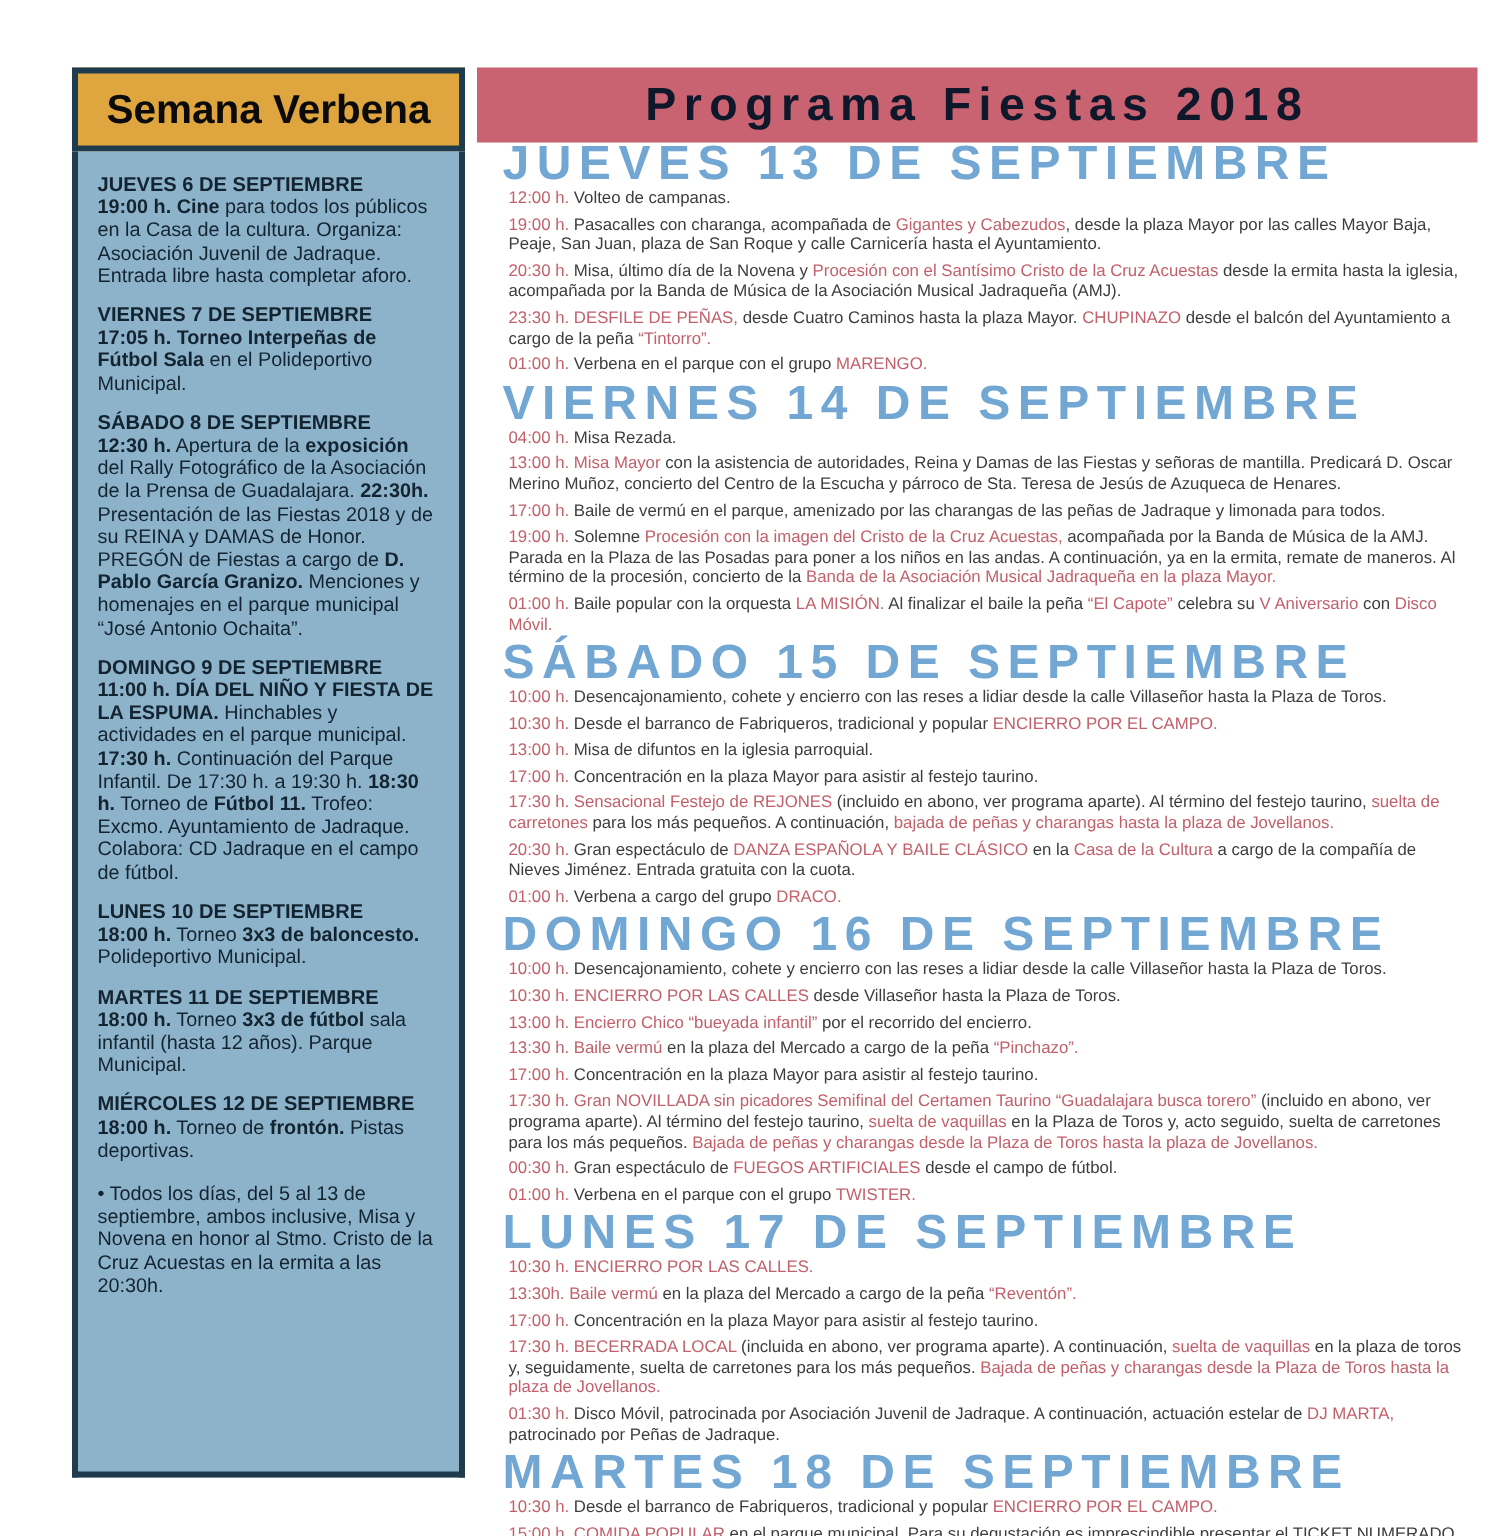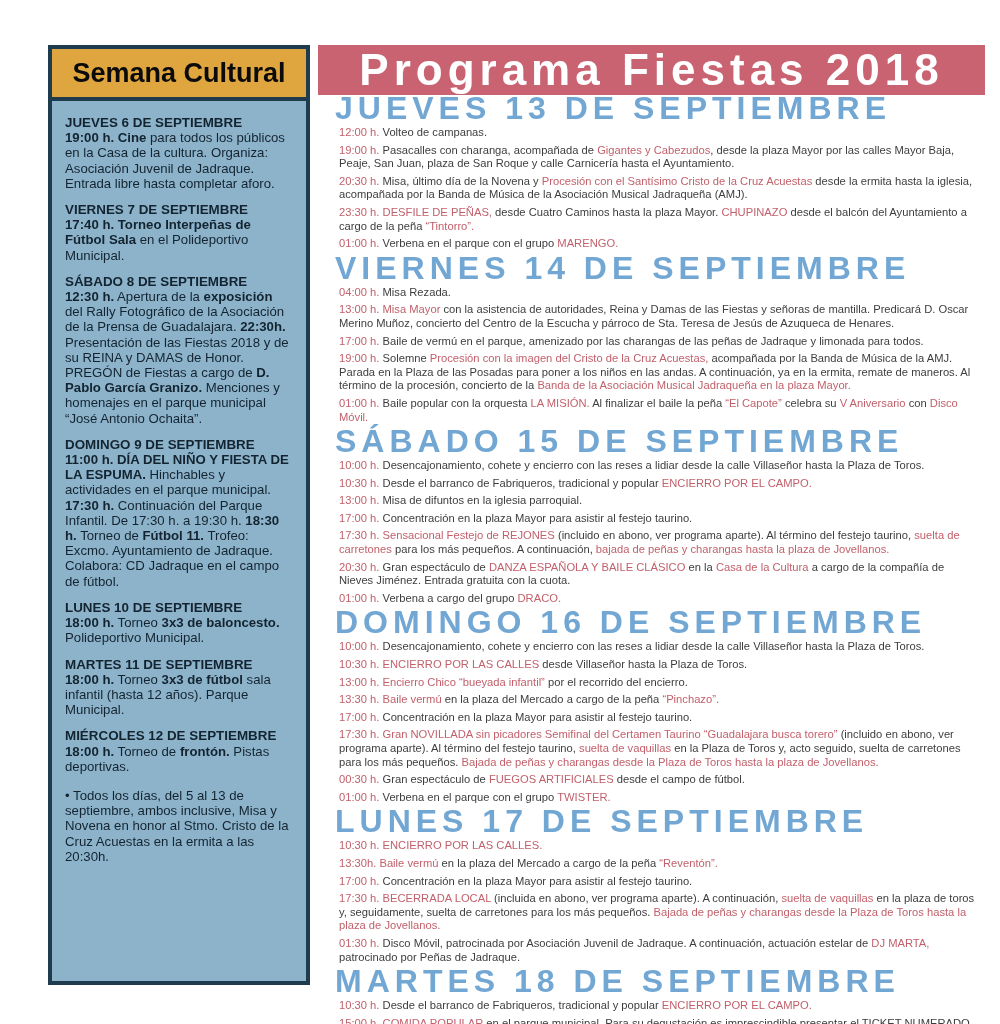--- a/index.html
+++ b/index.html
@@ -31,50 +31,50 @@
   .event-body .bold{font-weight:bold;}
   .sidebar-footnote{margin:14px 0 0 0;}
 
   
   .main{flex:1 1 auto;min-width:0;}
   .banner{
     height:50px;background:var(--banner_red);
     display:flex;align-items:center;justify-content:center;
   }
   .banner h1{
-    margin:12px;color:#ffffff;font-size:44px;font-weight:bold;letter-spacing:5px;white-space:nowrap;
+    margin:12px;color:#0f172a;font-size:31px;font-weight:bold;letter-spacing:5px;white-space:nowrap;
   }
   .days{padding-left:17px;}
   .day-heading{
     margin:0 0 1px 0;color:var(--heading_blue);font-size:32px;line-height:27px;
     font-weight:bold;letter-spacing:5px;white-space:nowrap;
   }
   .line{margin:4px;font-size:11.2px;line-height:13.6px;color:var(--body_text);}
   .line .red{color:var(--accent_red);}
   .note{margin:6px 0 0 0;font-style:italic;font-size:11.4px;line-height:15px;color:#3a3a3a;}
   .note .bold{font-weight:bold;}
 </style>
 </head>
 <body>
 
 <div class="page">
   <div class="layout">
 
     <aside class="sidebar">
       <div class="sidebar-header">
-        <span>Semana Cultural</span>
+        <span>Semana Verbena</span>
       </div>
       <div class="sidebar-body" id="sidebar-events">
           <div class="event">
             <h3 class="event-heading">JUEVES 6 DE SEPTIEMBRE</h3>
             <p class="event-body"><span class="bold">19:00 h. Cine</span><span> para todos los públicos en la Casa de la cultura. Organiza: Asociación Juvenil de Jadraque. Entrada libre hasta completar aforo.</span></p>
           </div>
           <div class="event">
             <h3 class="event-heading">VIERNES 7 DE SEPTIEMBRE</h3>
-            <p class="event-body"><span class="bold">17:40 h. Torneo Interpeñas de Fútbol Sala</span><span> en el Polideportivo Municipal.</span></p>
+            <p class="event-body"><span class="bold">17:05 h. Torneo Interpeñas de Fútbol Sala</span><span> en el Polideportivo Municipal.</span></p>
           </div>
           <div class="event">
             <h3 class="event-heading">SÁBADO 8 DE SEPTIEMBRE</h3>
             <p class="event-body"><span class="bold">12:30 h.</span><span> Apertura de la </span><span class="bold">exposición</span><span> del Rally Fotográfico de la Asociación de la Prensa de Guadalajara. </span><span class="bold">22:30h.</span><span> Presentación de las Fiestas 2018 y de su REINA y DAMAS de Honor. PREGÓN de Fiestas a cargo de </span><span class="bold">D. Pablo García Granizo.</span><span> Menciones y homenajes en el parque municipal “José Antonio Ochaita”.</span></p>
           </div>
           <div class="event">
             <h3 class="event-heading">DOMINGO 9 DE SEPTIEMBRE</h3>
             <p class="event-body"><span class="bold">11:00 h. DÍA DEL NIÑO Y FIESTA DE LA ESPUMA.</span><span> Hinchables y actividades en el parque municipal. </span><span class="bold">17:30 h.</span><span> Continuación del Parque Infantil. De 17:30 h. a 19:30 h. </span><span class="bold">18:30 h.</span><span> Torneo de </span><span class="bold">Fútbol 11.</span><span> Trofeo: Excmo. Ayuntamiento de Jadraque. Colabora: CD Jadraque en el campo de fútbol.</span></p>
           </div>
           <div class="event">

